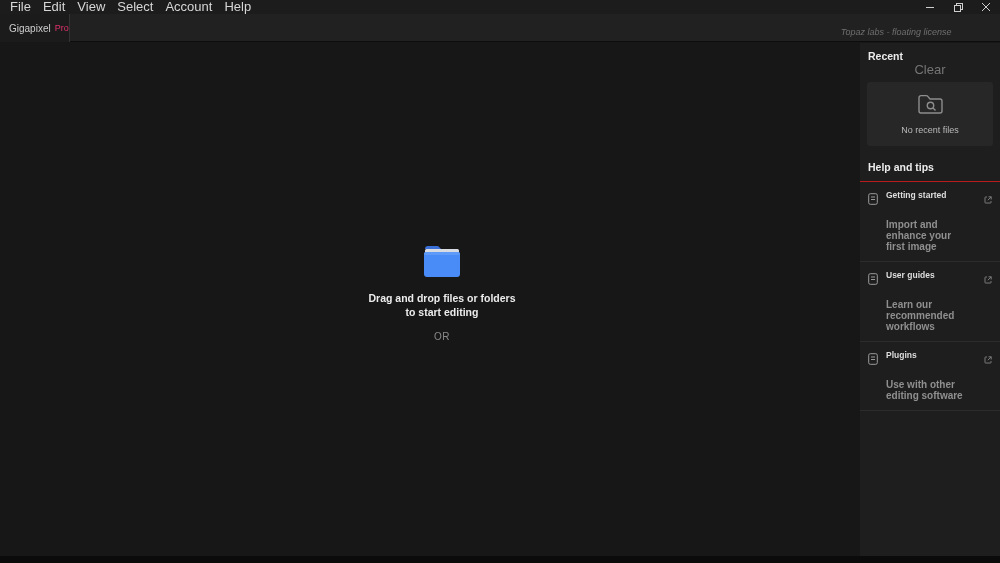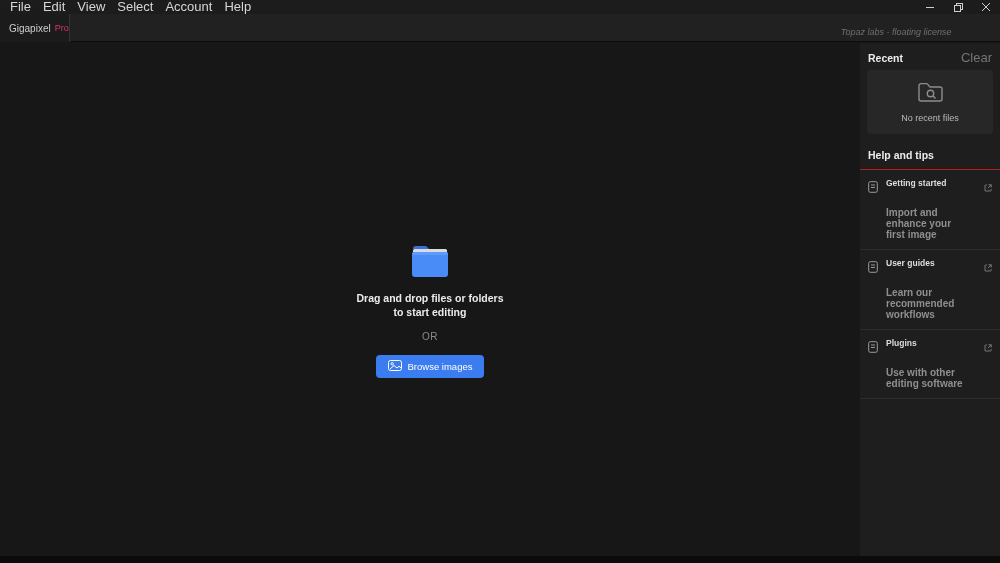--- a/index.html
+++ b/index.html
@@ -20,34 +20,34 @@
   .app-tab { position:absolute; left:0; top:0; width:70px; height:28px; background:#1b1b1b;
              border-right:1px solid #333; display:flex; align-items:center; padding-left:9px; }
   .app-name { color:#cfcfcf; font-size:10px; }
   .app-plan { color:#e0316e; font-size:9px; margin-left:4px; }
   .license-wrap { position:absolute; right:10px; top:4px; height:28px; display:flex; align-items:center; }
   .license-text { color:#6f6f6f; font-size:9px; font-style:italic; }
   .version-text { color:#6f6f6f; font-size:9px; margin-left:14px;margin-top:34px; }
 
   
   .main-area { position:absolute; top:43px; left:0; width:860px; bottom:7px; background:#171717; }
-  .drop-zone { position:absolute; top:203px; left:0; width:860px; display:flex;
+  .drop-zone { position:absolute; top:203px; left:12px; width:860px; display:flex;
                flex-direction:column; align-items:center; }
   .folder-icon { margin-bottom:10px; }
   .drop-title { color:#ececec; font-size:10.5px; font-weight:bold; text-align:center; line-height:14px; }
   .or-label { color:#8a8a8a; font-size:10px; margin-top:12px; letter-spacing:.5px; }
   .browse-btn { margin-top:13px; height:23px; background:#3b7cf0; border:none; border-radius:4px;
                 color:#ffffff; font-size:9.5px; font-family:"Liberation Sans", sans-serif;
                 display:flex; align-items:center; padding:0 12px; cursor:pointer; }
   .browse-btn svg { margin-right:6px; }
 
   
   .sidebar { position:absolute; top:43px; left:860px; right:0; bottom:7px; background:#1e1e1e; }
-  .recent-header { display:flex; align-items:center; justify-content:space-between;
-                   padding:7px 8px 5px 8px; }
+  .recent-header { display:flex; justify-content:space-between;
+                   padding:7px 8px 5px 8px;flex-direction:column; }
   .section-title { color:#ececec; font-size:10.5px; font-weight:bold; }
   .clear-btn { color:#757575; font-size:13px; background:none; border:none; cursor:pointer;
                font-family:"Liberation Sans", sans-serif; }
   .recent-panel { margin:0 7px; height:64px; background:#272727; border-radius:3px;
                   display:flex; flex-direction:column; align-items:center; justify-content:center; }
   .recent-empty-text { color:#b9b9b9; font-size:9px; margin-top:6px; }
   .help-title { padding:11px 16px 6px 8px; }
   .help-list { border-top:1px solid #b91c1c; }
   .help-item { position:relative; border-bottom:1px solid #2c2c2c; padding:8px 18px 9px 26px;
                cursor:pointer; }
@@ -117,30 +117,20 @@
           <rect x="1" y="3" width="34" height="5" rx="1.5" fill="#d8dce2"></rect>
           <rect x="0" y="6" width="36" height="25" rx="3" fill="#4a8cf7"></rect>
           <rect x="0" y="6" width="36" height="3" rx="1.5" fill="#5e9af8"></rect>
         </svg>
       </span>
       <div class="drop-title">
         <div>Drag and drop files or folders</div>
         <div>to start editing</div>
       </div>
       <div class="or-label">OR</div>
-      <button class="browse-btn">
-        <span>
-          <svg width="14" height="11" viewBox="0 0 14 11" fill="none">
-            <rect x="0.5" y="0.5" width="13" height="10" rx="2" stroke="#ffffff" stroke-width="1"></rect>
-            <circle cx="4.2" cy="3.8" r="1.2" stroke="#ffffff" stroke-width="1"></circle>
-            <path d="M2 9 L6 5.5 L9 8 L11 6.2 L13 8" stroke="#ffffff" stroke-width="1" fill="none"></path>
-          </svg>
-        </span>
-        <span>Browse images</span>
-      </button>
     </div>
   </div>
 
   <div class="sidebar">
 
     <div class="recent-header">
       <span class="section-title">Recent</span>
       <button class="clear-btn">Clear</button>
     </div>
 

